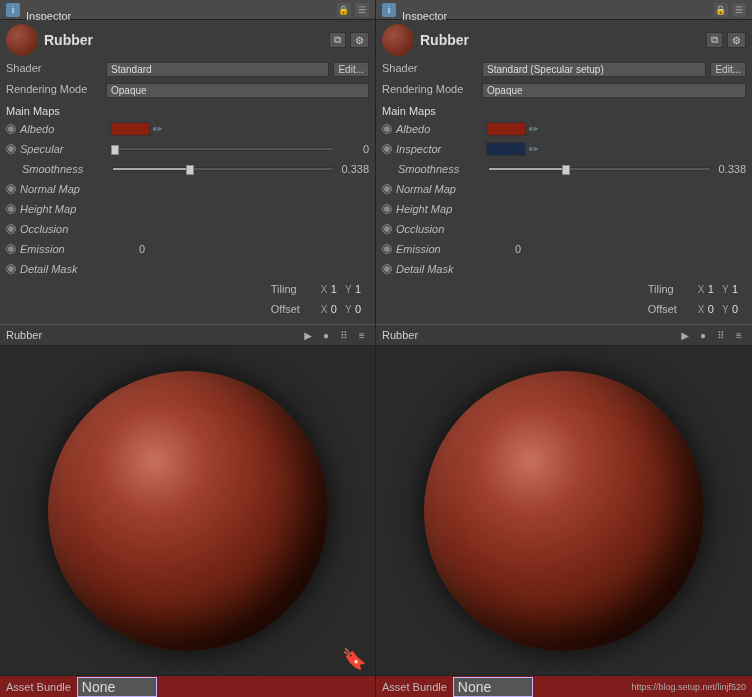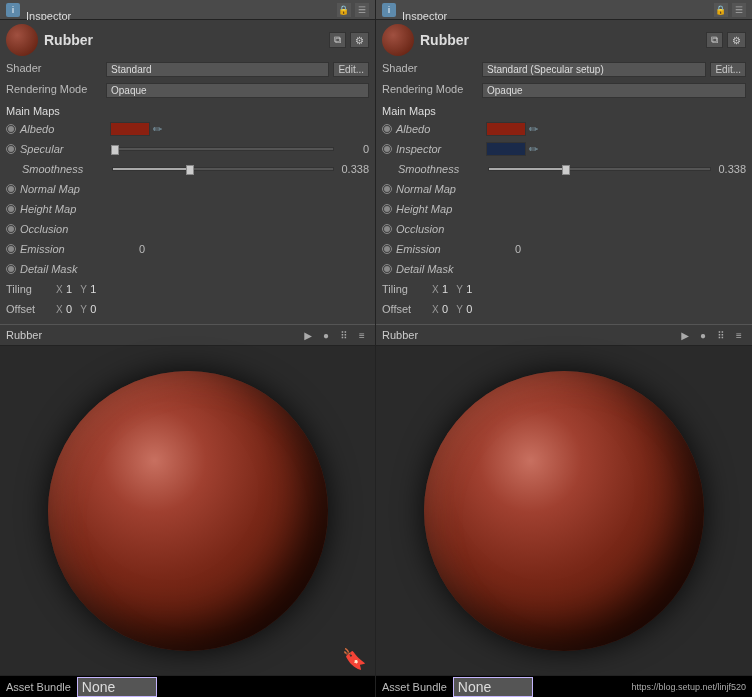--- a/index.html
+++ b/index.html
@@ -232,20 +232,21 @@
       text-align: right;
       color: #bbb;
       font-size: 11px;
     }
 
     .tiling-row {
       display: flex;
       align-items: center;
       margin-bottom: 2px;
       min-height: 18px;
+      justify-content: flex-end;
     }
 
     .tiling-label {
       width: 50px;
       color: #bbb;
       font-size: 11px;
     }
 
     .tiling-coord {
       display: flex;
@@ -326,21 +327,21 @@
         #7a2818 45%, 
         #5a1a0a 70%, 
         #3a0a02 90%);
       box-shadow: 
         inset -20px -20px 40px rgba(0,0,0,0.7),
         inset 10px 8px 30px rgba(200,150,130,0.15),
         0 0 30px rgba(0,0,0,0.8);
     }
 
     .footer-bar {
-      background: #000000;
+      background: #7f1d1d;
       border-top: 1px solid #222;
       padding: 2px 6px;
       display: flex;
       align-items: center;
       height: 22px;
       gap: 6px;
     }
 
     .footer-label {
       color: #bbb;

